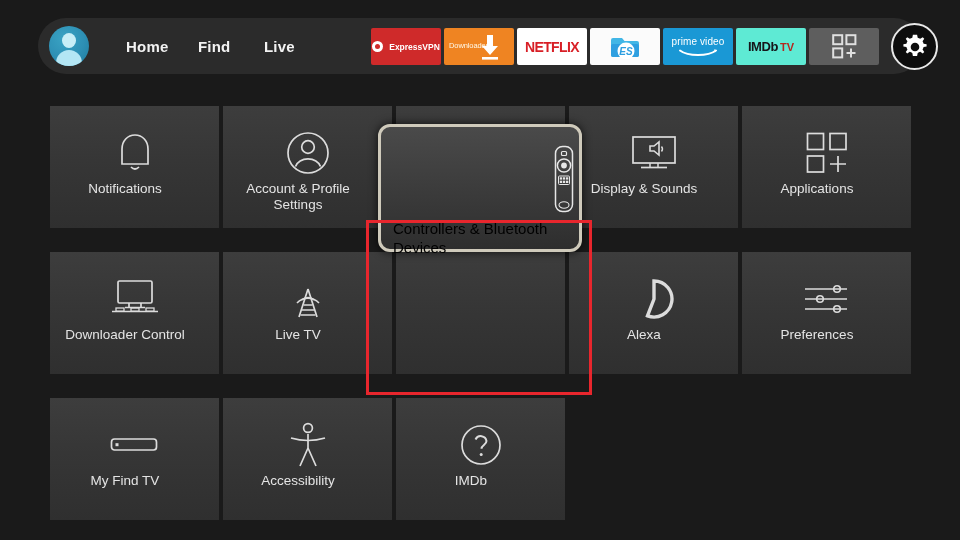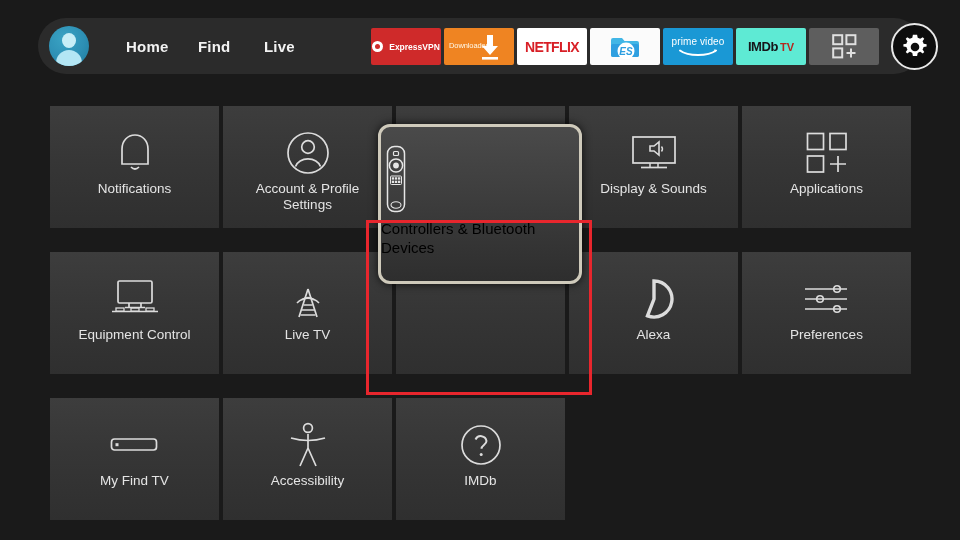--- a/index.html
+++ b/index.html
@@ -207,21 +207,20 @@
     top: 106px;
   }
 
   .tile {
     position: absolute;
     width: 169px;
     height: 122px;
     background: linear-gradient(to bottom, #3d3d3d 0%, #363636 45%, #2f2f2f 100%);
     display: flex;
     flex-direction: column;
-    align-items: center;
   }
 
   .tile .ticon {
     height: 62px;
     display: flex;
     align-items: center;
     justify-content: center;
     margin-top: 16px;
   }
 
@@ -238,28 +237,28 @@
   .c0 { left: 0px; }  .c1 { left: 173px; }  .c2 { left: 346px; }
   .c3 { left: 519px; } .c4 { left: 692px; }
   .r0 { top: 0px; }   .r1 { top: 146px; }   .r2 { top: 292px; }
 
   
   #tile-controllers {
     position: absolute;
     left: 378px;
     top: 124px;
     width: 204px;
-    height: 160px;
+    height: 128px;
     border-radius: 12px;
     background: linear-gradient(to bottom, #4a4a4a 0%, #3c3c3c 50%, #2e2e2e 100%);
     border: 3px solid #cfcabb;
     box-shadow: 0 0 10px rgba(0,0,0,0.75);
     display: flex;
     flex-direction: column;
-    align-items: flex-start;
+    align-items: flex-end;
     z-index: 6;
   }
   #tile-controllers .ticon {
     height: 72px;
     margin-top: 18px;
   }
   #tile-controllers .tlabel {
     font-size: 15px;
     line-height: 19px;
     width: 186px;
@@ -426,21 +425,21 @@
       <div class="ticon">
         <svg width="50" height="40" viewBox="0 0 50 40">
           <rect x="8" y="2" width="34" height="22" rx="1.5" fill="none" stroke="#dcdcdc" stroke-width="1.7"></rect>
           <path d="M19 24 v4 M31 24 v4 M15 28.5 h20" stroke="#dcdcdc" stroke-width="1.7"></path>
           <path d="M2 32.5 h46" stroke="#dcdcdc" stroke-width="1.7"></path>
           <rect x="6" y="29" width="8" height="3.2" fill="none" stroke="#dcdcdc" stroke-width="1.3"></rect>
           <rect x="21" y="29" width="8" height="3.2" fill="none" stroke="#dcdcdc" stroke-width="1.3"></rect>
           <rect x="36" y="29" width="8" height="3.2" fill="none" stroke="#dcdcdc" stroke-width="1.3"></rect>
         </svg>
       </div>
-      <div class="tlabel">Equipment Control</div>
+      <div class="tlabel">Downloader Control</div>
     </div>
 
     <div class="tile r1 c1">
       <div class="ticon">
         <svg width="44" height="44" viewBox="0 0 44 44">
           <path d="M11 26 a15 15 0 0 1 22 0" fill="none" stroke="#dcdcdc" stroke-width="1.6"></path>
           <path d="M15.5 23 a10 10 0 0 1 13 0" fill="none" stroke="#dcdcdc" stroke-width="1.6"></path>
           <path d="M22 12 L13 40 M22 12 L31 40" fill="none" stroke="#dcdcdc" stroke-width="1.7"></path>
           <path d="M17.5 28 h9 M16 33 h12 M14.5 38 h15" stroke="#dcdcdc" stroke-width="1.5"></path>
         </svg>

